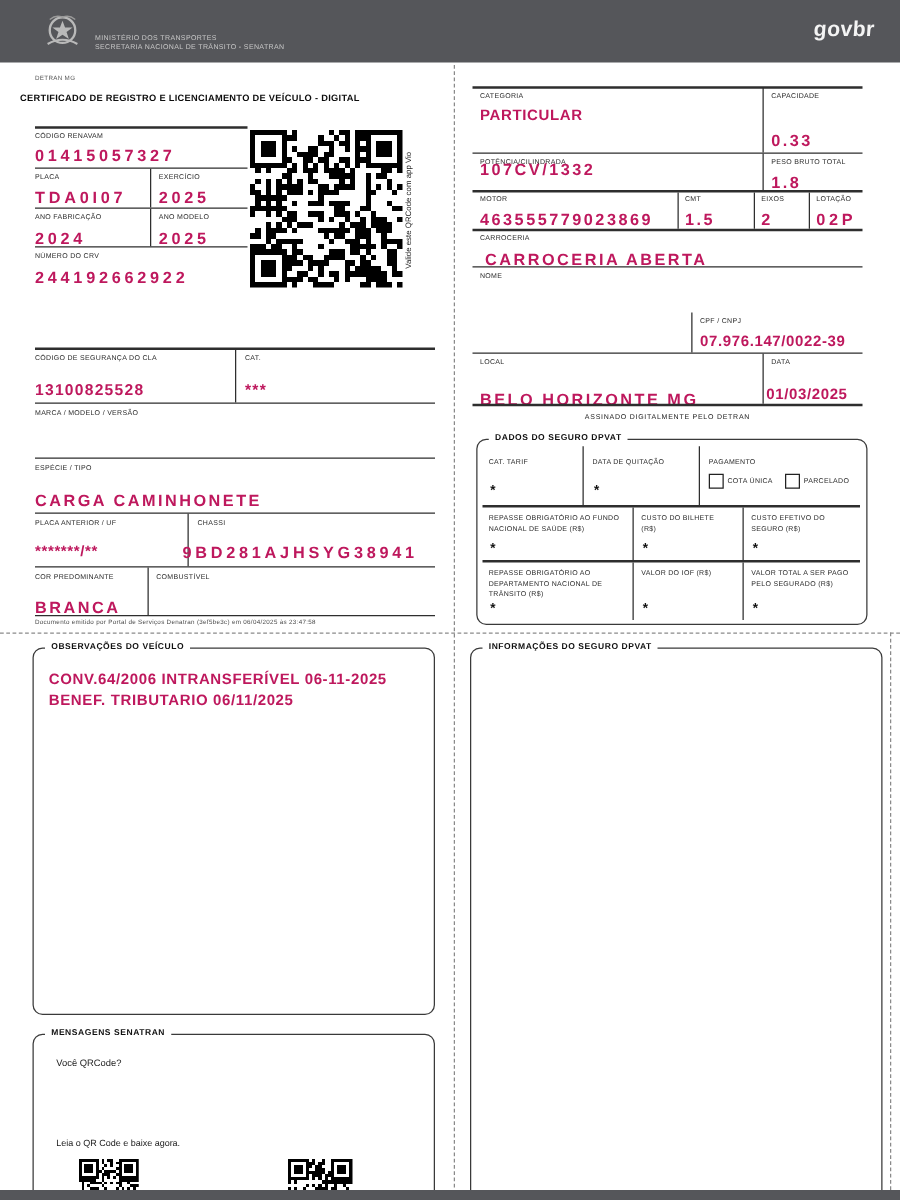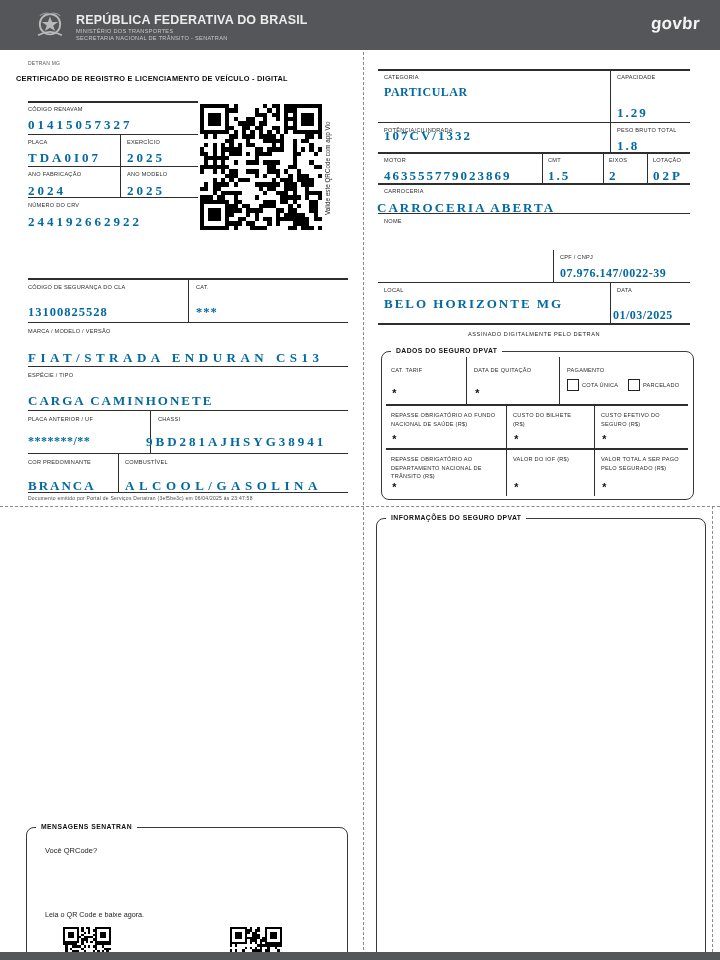--- a/index.html
+++ b/index.html
@@ -7,22 +7,22 @@
         font-family:"Liberation Sans",sans-serif;color:#111;}
   
   .topbar{position:absolute;left:0;top:0;width:720px;height:50px;background:#55565a;}
   .botbar{position:absolute;left:0;top:952px;width:720px;height:8px;background:#55565a;}
   .hdr-title{position:absolute;left:76px;top:13px;font-weight:bold;font-size:12.5px;letter-spacing:.2px;color:#ececec;white-space:nowrap;}
   .hdr-sub{position:absolute;left:76px;font-size:5.6px;color:#c7c7c7;letter-spacing:.3px;white-space:nowrap;}
   .govbr{position:absolute;right:20px;top:14px;font-weight:bold;font-size:17px;color:#f4f4f4;transform:skewX(-4deg);letter-spacing:.3px;}
   .emblem{position:absolute;left:33px;top:8px;width:34px;height:34px;}
   
   .lab{position:absolute;font-size:5.6px;color:#2c2c2c;letter-spacing:.25px;white-space:nowrap;}
-  .val{position:absolute;font-family:Liberation Serif, serif;font-weight:bold;
-       font-size:13px;letter-spacing:3px;color:#0369a1;white-space:nowrap;}
+  .val{position:absolute;font-family:Liberation Sans, sans-serif;font-weight:bold;
+       font-size:13px;letter-spacing:3px;color:#be185d;white-space:nowrap;}
   .v2{letter-spacing:2px;} .v1{font-size:12.5px;letter-spacing:1px;}
   .v0{font-size:12px;letter-spacing:.5px;} .v4{letter-spacing:4.5px;}
   .rule{position:absolute;height:1px;background:#2e2e2e;}
   .rule2{height:2px;}
   .vsep{position:absolute;width:1px;background:#2e2e2e;}
   
   .dashv{position:absolute;width:0;border-left:1px dashed #8a8a8a;}
   .dashh{position:absolute;height:0;border-top:1px dashed #8a8a8a;}
   
   .lbox{position:absolute;border:1.4px solid #3a3a3a;border-radius:8px;background:#fff;}
@@ -42,21 +42,20 @@
 
 <div class="page">
 
   <div class="topbar">
     <svg class="emblem" viewBox="0 0 40 40">
       <circle cx="20" cy="19" r="12" fill="none" stroke="#b9b9b9" stroke-width="2.2"></circle>
       <polygon points="20,10 22.4,16.4 29.5,16.4 23.8,20.6 26,27.2 20,23.2 14,27.2 16.2,20.6 10.5,16.4 17.6,16.4" fill="#b9b9b9"></polygon>
       <path d="M6 32 Q20 24 34 32" stroke="#b9b9b9" stroke-width="2" fill="none"></path>
       <path d="M8 9 Q14 4 20 7 Q26 4 32 9" stroke="#9a9a9a" stroke-width="1.2" fill="none"></path>
     </svg>
-    <div class="hdr-title">REPÚBLICA FEDERATIVA DO BRASIL</div>
     <div class="hdr-sub" style="top:28px">MINISTÉRIO DOS TRANSPORTES</div>
     <div class="hdr-sub" style="top:35px">SECRETARIA NACIONAL DE TRÂNSITO - SENATRAN</div>
     <div class="govbr">govbr</div>
   </div>
 
   <div class="dashv" style="left:363px;top:52px;height:908px"></div>
   <div class="dashh" style="left:0;top:506px;width:720px"></div>
   <div class="dashv" style="left:712px;top:506px;height:446px"></div>
 
   <div class="lab" style="left:28px;top:60px;font-size:5px;color:#555">DETRAN MG</div>
@@ -523,49 +522,47 @@
 
   <div class="rule rule2" style="left:28px;top:278px;width:320px"></div>
   <div class="vsep" style="left:188px;top:279px;height:43px"></div>
   <div class="lab" style="left:28px;top:284px">CÓDIGO DE SEGURANÇA DO CLA</div>
   <div class="val v1" style="left:28px;top:305px">13100825528</div>
   <div class="lab" style="left:196px;top:284px">CAT.</div>
   <div class="val v1" style="left:196px;top:305px">***</div>
 
   <div class="rule" style="left:28px;top:322px;width:320px"></div>
   <div class="lab" style="left:28px;top:328px">MARCA / MODELO / VERSÃO</div>
-  <div class="val v4" style="left:28px;top:350px">FIAT/STRADA ENDURAN CS13</div>
 
   <div class="rule" style="left:28px;top:366px;width:320px"></div>
   <div class="lab" style="left:28px;top:372px">ESPÉCIE / TIPO</div>
   <div class="val v2" style="left:28px;top:393px">CARGA CAMINHONETE</div>
 
   <div class="rule" style="left:28px;top:410px;width:320px"></div>
   <div class="vsep" style="left:150px;top:411px;height:42px"></div>
   <div class="lab" style="left:28px;top:416px">PLACA ANTERIOR / UF</div>
   <div class="val v0" style="left:28px;top:434px">*******/**</div>
   <div class="lab" style="left:158px;top:416px">CHASSI</div>
   <div class="val" style="left:146px;top:434px">9BD281AJHSYG38941</div>
 
   <div class="rule" style="left:28px;top:453px;width:320px"></div>
   <div class="vsep" style="left:118px;top:454px;height:38px"></div>
   <div class="lab" style="left:28px;top:459px">COR PREDOMINANTE</div>
   <div class="val v2" style="left:28px;top:478px">BRANCA</div>
   <div class="lab" style="left:125px;top:459px">COMBUSTÍVEL</div>
-  <div class="val v4" style="left:125px;top:478px">ALCOOL/GASOLINA</div>
 
   <div class="rule" style="left:28px;top:492px;width:320px"></div>
   <div class="lab small" style="left:28px;top:495px">Documento emitido por Portal de Serviços Denatran (3ef5be3c) em 06/04/2025 às 23:47:58</div>
 
   <div class="rule rule2" style="left:378px;top:69px;width:312px"></div>
   <div class="vsep" style="left:610px;top:70px;height:52px"></div>
   <div class="lab" style="left:384px;top:74px">CATEGORIA</div>
   <div class="val v0" style="left:384px;top:85px">PARTICULAR</div>
   <div class="lab" style="left:617px;top:74px">CAPACIDADE</div>
-  <div class="val v2" style="left:617px;top:105px">1.29</div>
+  <div class="val v2" style="left:617px;top:105px">0.33</div>
 
   <div class="rule" style="left:378px;top:122px;width:312px"></div>
   <div class="vsep" style="left:610px;top:123px;height:29px"></div>
   <div class="lab" style="left:384px;top:127px">POTÊNCIA/CILINDRADA</div>
   <div class="val v2" style="left:384px;top:128px">107CV/1332</div>
   <div class="lab" style="left:617px;top:127px">PESO BRUTO TOTAL</div>
   <div class="val v2" style="left:617px;top:138px">1.8</div>
 
   <div class="rule rule2" style="left:378px;top:152px;width:312px"></div>
   <div class="vsep" style="left:542px;top:154px;height:29px"></div>
@@ -575,33 +572,33 @@
   <div class="val v2" style="left:384px;top:168px">463555779023869</div>
   <div class="lab" style="left:548px;top:157px">CMT</div>
   <div class="val v2" style="left:548px;top:168px">1.5</div>
   <div class="lab" style="left:609px;top:157px">EIXOS</div>
   <div class="val v2" style="left:609px;top:168px">2</div>
   <div class="lab" style="left:653px;top:157px">LOTAÇÃO</div>
   <div class="val" style="left:653px;top:168px">02P</div>
 
   <div class="rule rule2" style="left:378px;top:183px;width:312px"></div>
   <div class="lab" style="left:384px;top:188px">CARROCERIA</div>
-  <div class="val v2" style="left:377px;top:200px">CARROCERIA ABERTA</div>
+  <div class="val v2" style="left:388px;top:200px">CARROCERIA ABERTA</div>
 
   <div class="rule" style="left:378px;top:213px;width:312px"></div>
   <div class="lab" style="left:384px;top:218px">NOME</div>
 
   <div class="vsep" style="left:553px;top:250px;height:32px"></div>
   <div class="lab" style="left:560px;top:254px">CPF / CNPJ</div>
   <div class="val v0" style="left:560px;top:266px">07.976.147/0022-39</div>
 
   <div class="rule" style="left:378px;top:282px;width:312px"></div>
   <div class="vsep" style="left:610px;top:283px;height:40px"></div>
   <div class="lab" style="left:384px;top:287px">LOCAL</div>
-  <div class="val v2" style="left:384px;top:296px">BELO HORIZONTE MG</div>
+  <div class="val v2" style="left:384px;top:312px">BELO HORIZONTE MG</div>
   <div class="lab" style="left:617px;top:287px">DATA</div>
   <div class="val v0" style="left:613px;top:308px">01/03/2025</div>
 
   <div class="rule rule2" style="left:378px;top:323px;width:312px"></div>
   <div class="sig" style="left:378px;top:331px;width:312px">ASSINADO DIGITALMENTE PELO DETRAN</div>
 
   <div class="lbox" style="left:381px;top:351px;width:311px;height:147px">
     <div class="ltit">DADOS DO SEGURO DPVAT</div>
 
     <div class="vsep" style="left:84px;top:5px;height:47px"></div>
@@ -630,20 +627,25 @@
     <div class="vsep" style="left:124px;top:98px;height:46px"></div>
     <div class="vsep" style="left:212px;top:98px;height:46px"></div>
     <div class="lab" style="left:9px;top:103px;width:108px;white-space:normal;line-height:8.5px">REPASSE OBRIGATÓRIO AO DEPARTAMENTO NACIONAL DE TRÂNSITO (R$)</div>
     <div class="star" style="position:absolute;left:9px;top:130px">*</div>
     <div class="lab" style="left:131px;top:103px;width:75px;white-space:normal;line-height:8.5px">VALOR DO IOF (R$)</div>
     <div class="star" style="position:absolute;left:131px;top:130px">*</div>
     <div class="lab" style="left:219px;top:103px;width:82px;white-space:normal;line-height:8.5px">VALOR TOTAL A SER PAGO PELO SEGURADO (R$)</div>
     <div class="star" style="position:absolute;left:219px;top:130px">*</div>
   </div>
 
+  <div class="lbox" style="left:26px;top:518px;width:320px;height:292px">
+    <div class="ltit">OBSERVAÇÕES DO VEÍCULO</div>
+    <div class="val v0" style="left:12px;top:17px">CONV.64/2006 INTRANSFERÍVEL 06-11-2025</div>
+    <div class="val v0" style="left:12px;top:34px">BENEF. TRIBUTARIO 06/11/2025</div>
+  </div>
 
   <div class="lbox" style="left:26px;top:827px;width:320px;height:140px">
     <div class="ltit">MENSAGENS SENATRAN</div>
     <div class="bodytxt" style="left:18px;top:18px;font-size:7.5px">Você QRCode?</div>
     <div class="bodytxt" style="left:18px;top:82px">Leia o QR Code e baixe agora.</div>
     <div class="qr" style="left:36px;top:99px;width:48px;height:48px"><svg width="100%" height="100%" viewBox="0 0 21 21" shape-rendering="crispEdges" preserveAspectRatio="none">
           <g fill="#000">
             <rect x="0" y="0" width="1" height="1"></rect>
             <rect x="1" y="0" width="1" height="1"></rect>
             <rect x="2" y="0" width="1" height="1"></rect>

